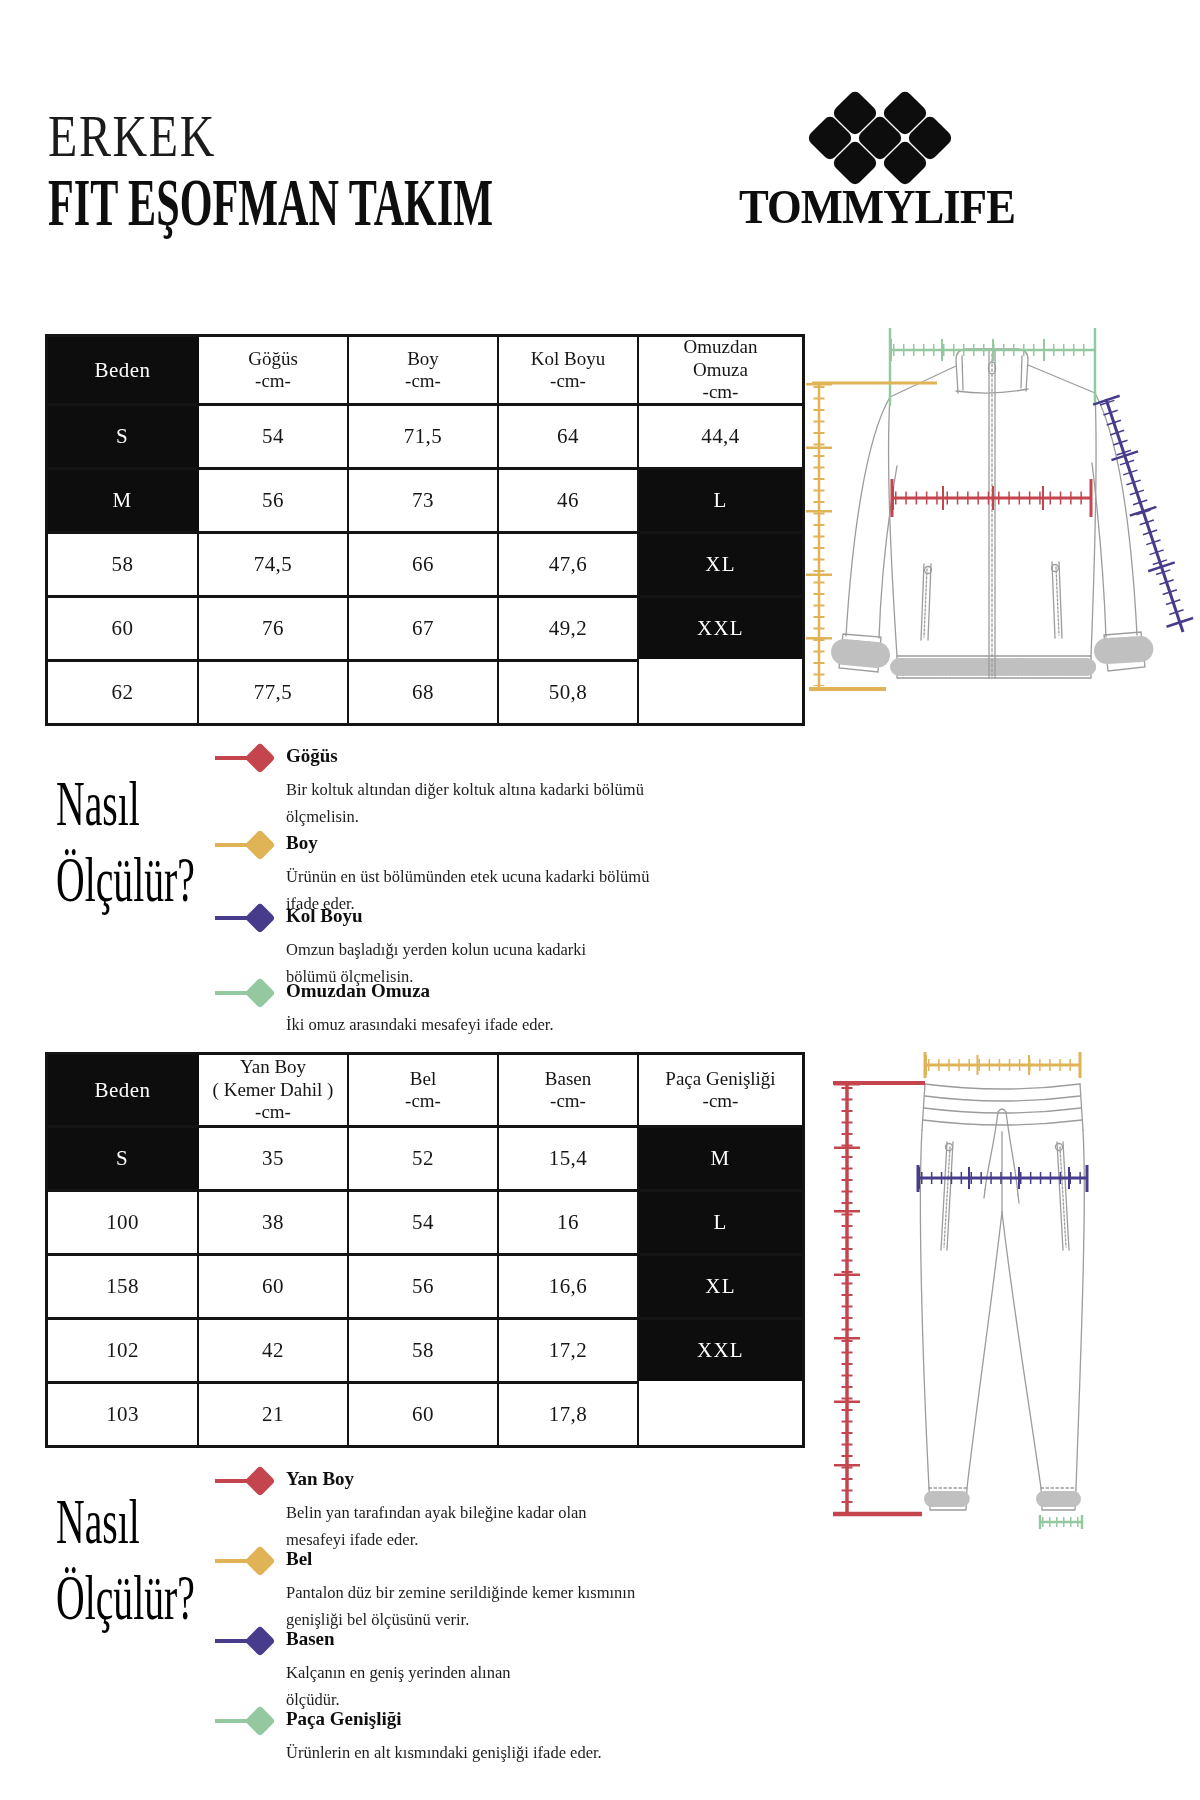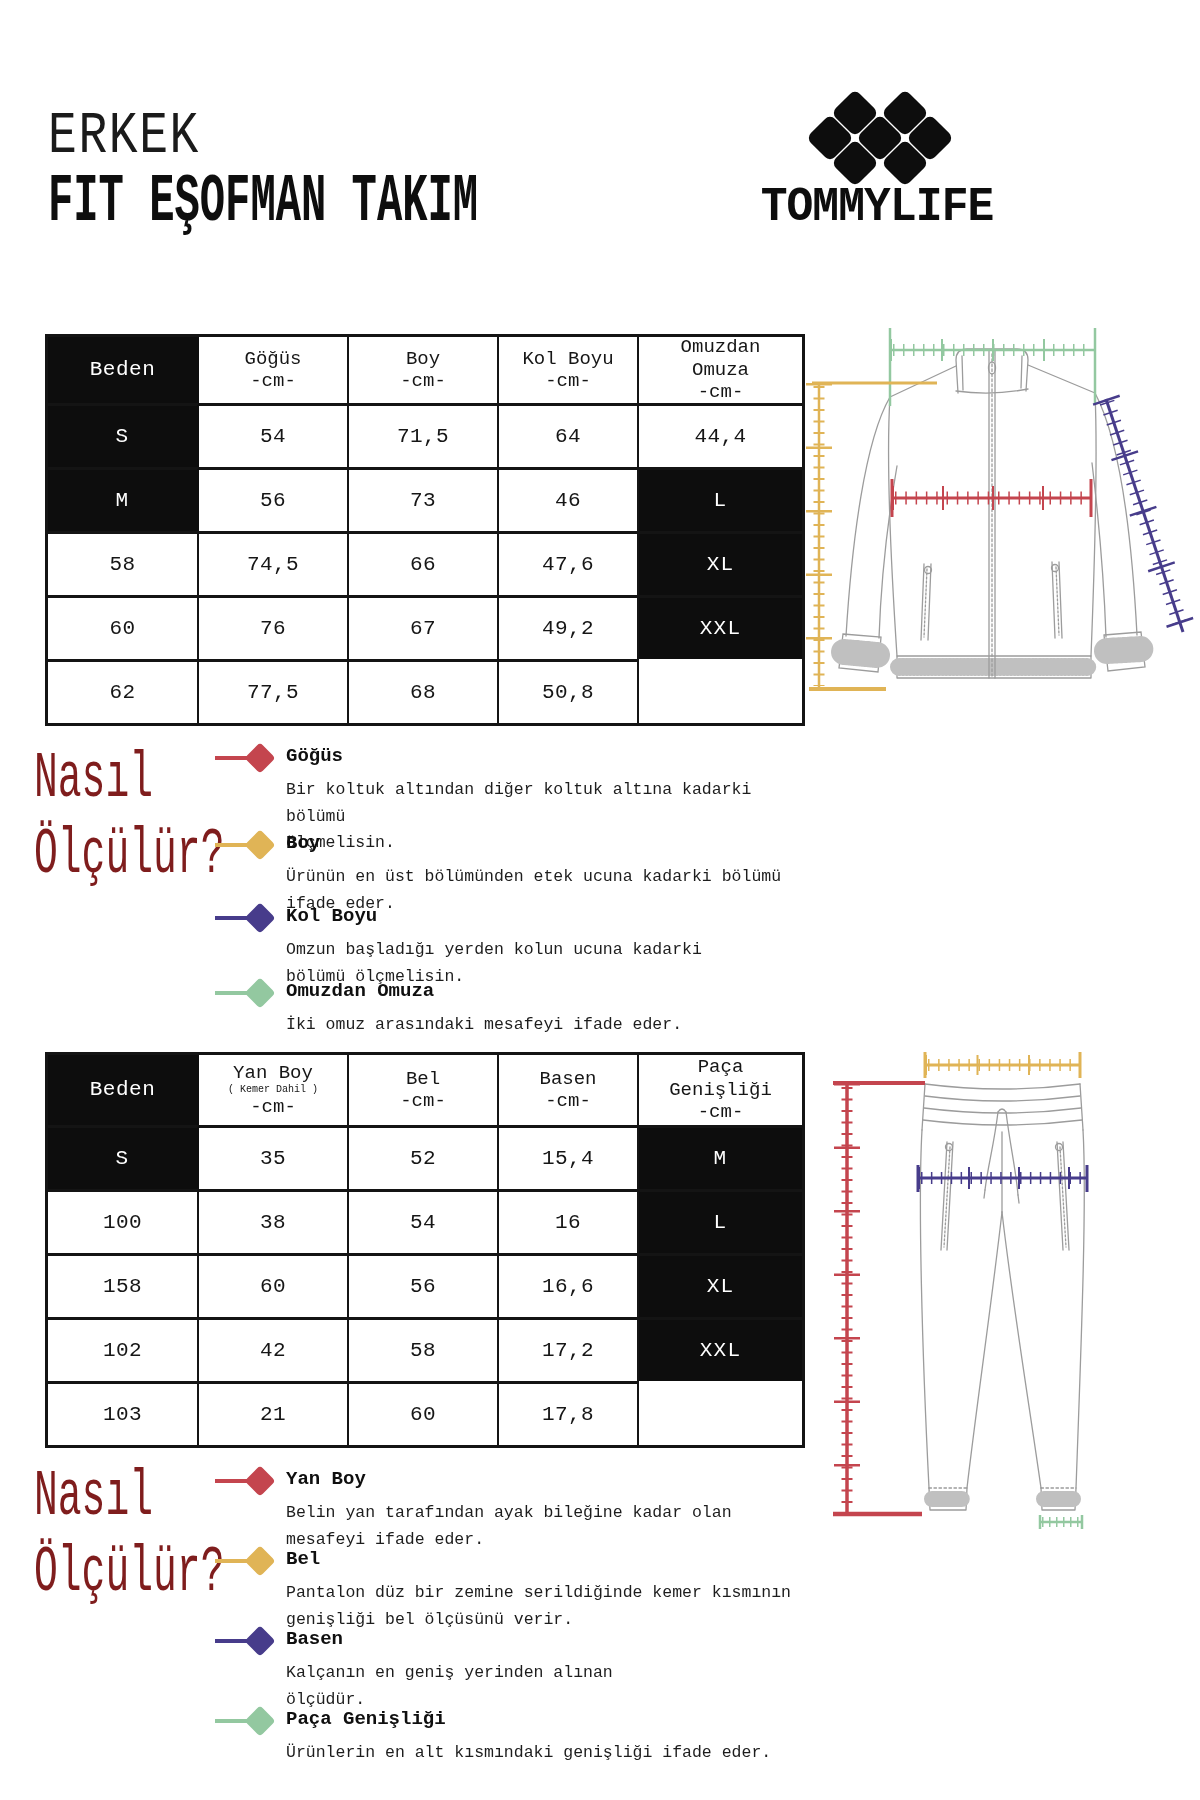--- a/index.html
+++ b/index.html
@@ -1,17 +1,17 @@
 <!DOCTYPE html>
 <html style="--ink: #0d0d0d; --red: #c4454e; --gold: #e0b456; --purple: #473c8b; --green: #93c8a0; --sketch: #9c9c9c; --hatch: #c0c0c0; --table_border: #141414;"><head>
 <meta charset="utf-8">
 <style>
   html,body{margin:0;padding:0;background:#fff;}
   .page{position:relative;width:1200px;height:1800px;background:#fff;overflow:hidden;
-        font-family:Liberation Mono, monospace;color:#161616;}
+        font-family:Liberation Serif, serif;color:#161616;}
 
   
   .t1{position:absolute;left:48px;top:106px;font-size:60px;font-weight:400;letter-spacing:2px;
       transform:scaleX(.8);transform-origin:left top;color:#1b1b1b;line-height:1;}
   .t2{position:absolute;left:48px;top:168px;font-size:68px;font-weight:700;letter-spacing:0;
       transform:scaleX(.62);transform-origin:left top;color:#0e0e0e;line-height:1;}
   .logo{position:absolute;left:700px;top:80px;width:360px;height:112px;}
   .dmd{position:absolute;width:34px;height:34px;border-radius:7px;background:var(--ink);
        transform:rotate(45deg);}
   .brand-text{position:absolute;left:712px;top:183px;width:330px;text-align:center;
@@ -23,28 +23,28 @@
       grid-template-columns:151px 150px 150px 140px 163px;}
   .size-table.jacket{left:45px;top:334px;grid-template-rows:66px repeat(5,64px);}
   .size-table.pants{left:45px;top:1052px;grid-template-rows:70px repeat(5,64px);}
   .cell{border-right:2px solid var(--table_border);border-top:3px solid var(--table_border);
       display:flex;flex-direction:column;align-items:center;justify-content:center;
       box-sizing:border-box;text-align:center;}
   .cell:nth-child(-n+5){border-top:none;}
   .cell:nth-child(5n){border-right:none;}
   .cell.beden{background:var(--ink);color:#fff;border-right-color:var(--ink);}
   .h-label{font-size:19px;line-height:1.18;max-width:128px;}
-  .h-note{font-size:10px;line-height:1.2;}
+  .h-note{font-size:19px;line-height:1.2;}
   .h-unit{font-size:19px;line-height:1.18;}
   .beden .h-label{font-size:21px;letter-spacing:.5px;}
   .v{font-size:21px;letter-spacing:.4px;}
   .cell.beden.v{font-size:21px;letter-spacing:1.2px;}
 
   
-  .how{position:absolute;left:34px;color:#7f1d1d;}
+  .how{position:absolute;left:56px;color:#000000;margin-top:24px;}
   .how div{font-size:64px;font-weight:400;line-height:1.18;transform:scaleX(.62);
       transform-origin:left top;white-space:nowrap;}
 
   
   .legend-item{position:absolute;left:215px;width:580px;}
   .lg-marker{position:absolute;left:0;top:1px;width:66px;height:26px;}
   .lg-line{position:absolute;left:0;top:10px;width:40px;height:3.5px;background:var(--c);}
   .lg-diamond{position:absolute;left:34px;top:1px;width:22px;height:22px;border-radius:4px;
       background:var(--c);transform:rotate(45deg);}
   .lg-text{margin-left:71px;}

